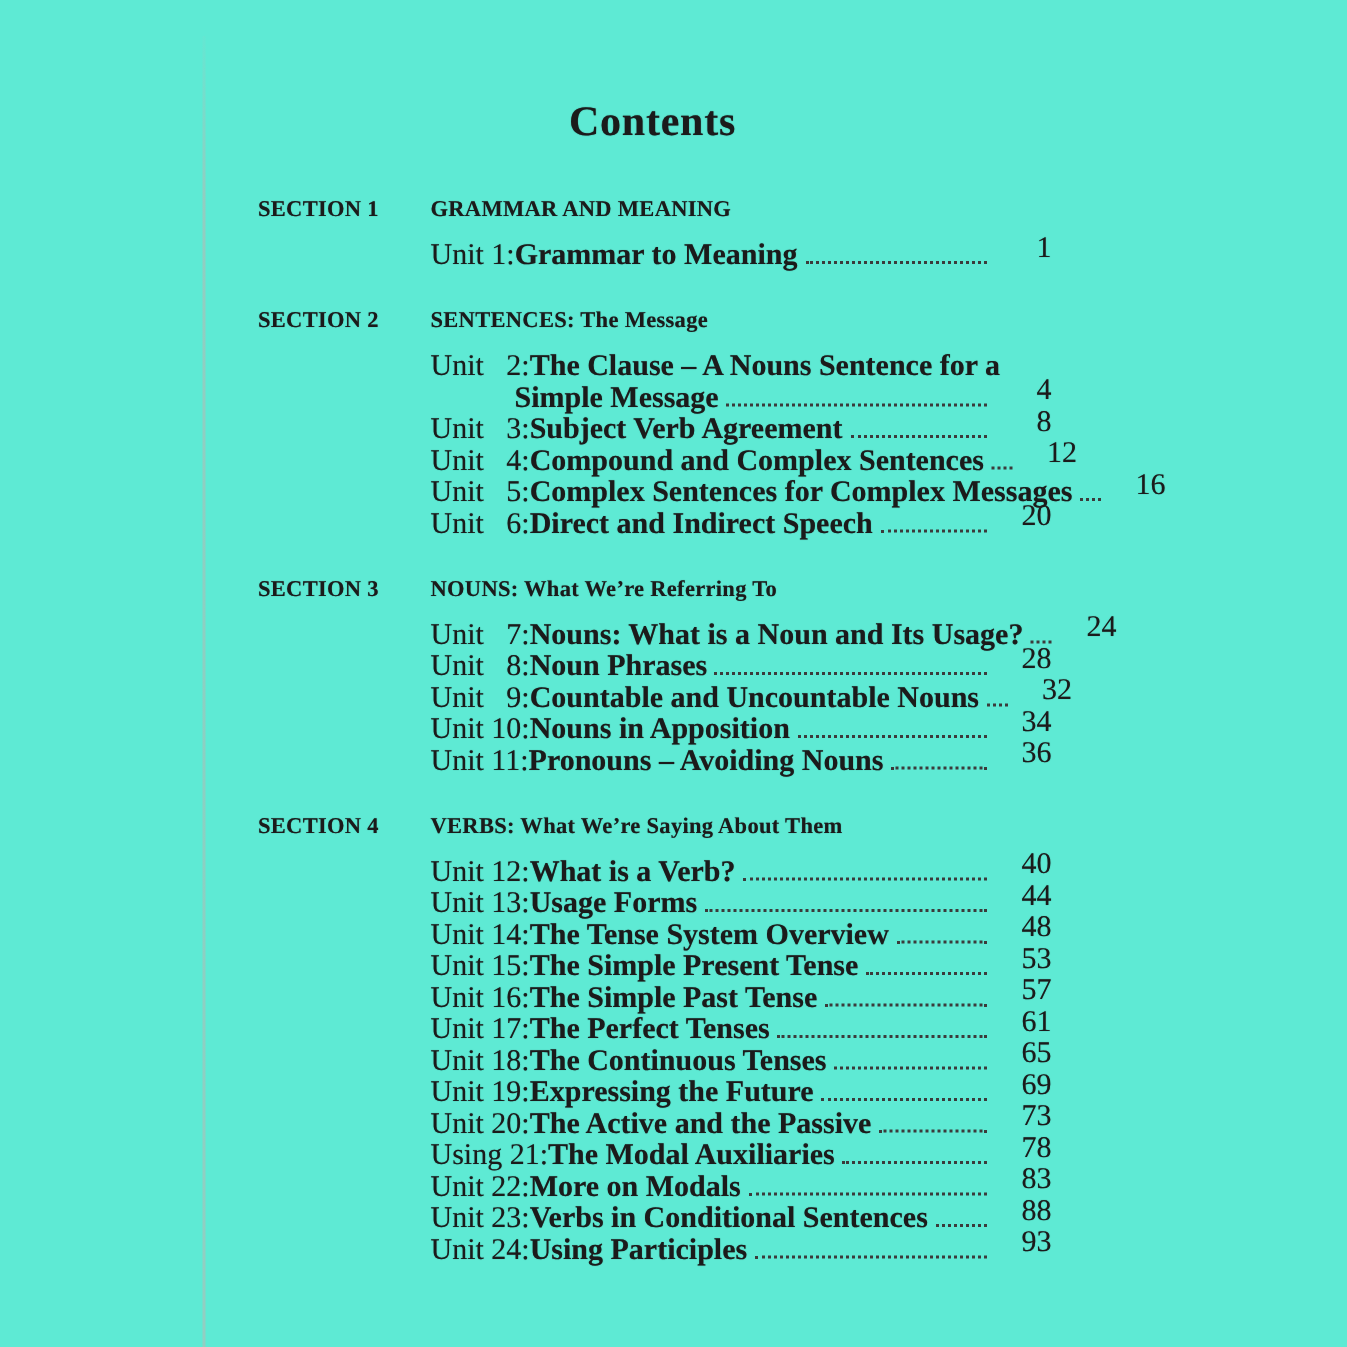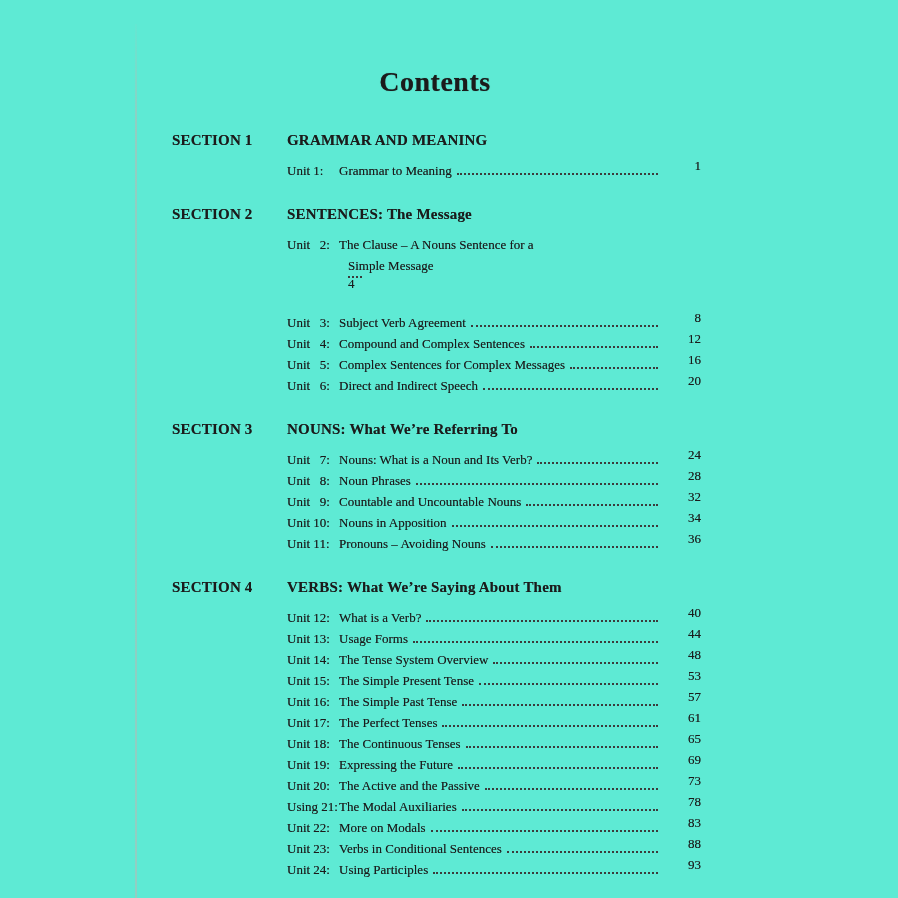--- a/index.html
+++ b/index.html
@@ -55,29 +55,29 @@
   .sec-head {
     display: flex;
     font-weight: bold;
     font-size: 15px;
     line-height: 20px;
     letter-spacing: 0.2px;
   }
   .sec-label { flex: 0 0 115px; }
   .sec-title { flex: 1; }
   .units { margin-left: 115px; margin-top: 10px; }
-  .unit { font-size: 13px; }
+  .unit { font-size: 20px; }
   .u-line {
     display: flex;
     align-items: baseline;
     line-height: 21px;
   }
   .u-no { flex: 0 0 52px; white-space: pre; }
-  .u-title { white-space: nowrap; }
-  .u-line.l2 { padding-left: 56px; flex-direction: column; }
+  .u-title { white-space: nowrap; font-weight: bold; }
+  .u-line.l2 { padding-left: 56px; }
   .leader {
     flex: 1 1 auto;
     min-width: 14px;
     border-bottom: 2px dotted #3b3b3b;
     margin: 0 9px 0 5px;
     align-self: baseline;
   }
   .u-page {
     flex: 0 0 34px;
     text-align: right;
@@ -175,21 +175,21 @@
 
   <div class="section">
     <div class="sec-head">
       <span class="sec-label">SECTION 3</span>
       <span class="sec-title">NOUNS: What We’re Referring To</span>
     </div>
     <div class="units">
   <div class="unit">
     <div class="u-line l1">
       <span class="u-no">Unit&nbsp;&nbsp;&nbsp;7:</span>
-      <span class="u-title">Nouns: What is a Noun and Its Verb?</span>
+      <span class="u-title">Nouns: What is a Noun and Its Usage?</span>
       <span class="leader"></span>
       <span class="u-page">24</span>
     </div>
 
   </div>
 
   <div class="unit">
     <div class="u-line l1">
       <span class="u-no">Unit&nbsp;&nbsp;&nbsp;8:</span>
       <span class="u-title">Noun Phrases</span>

